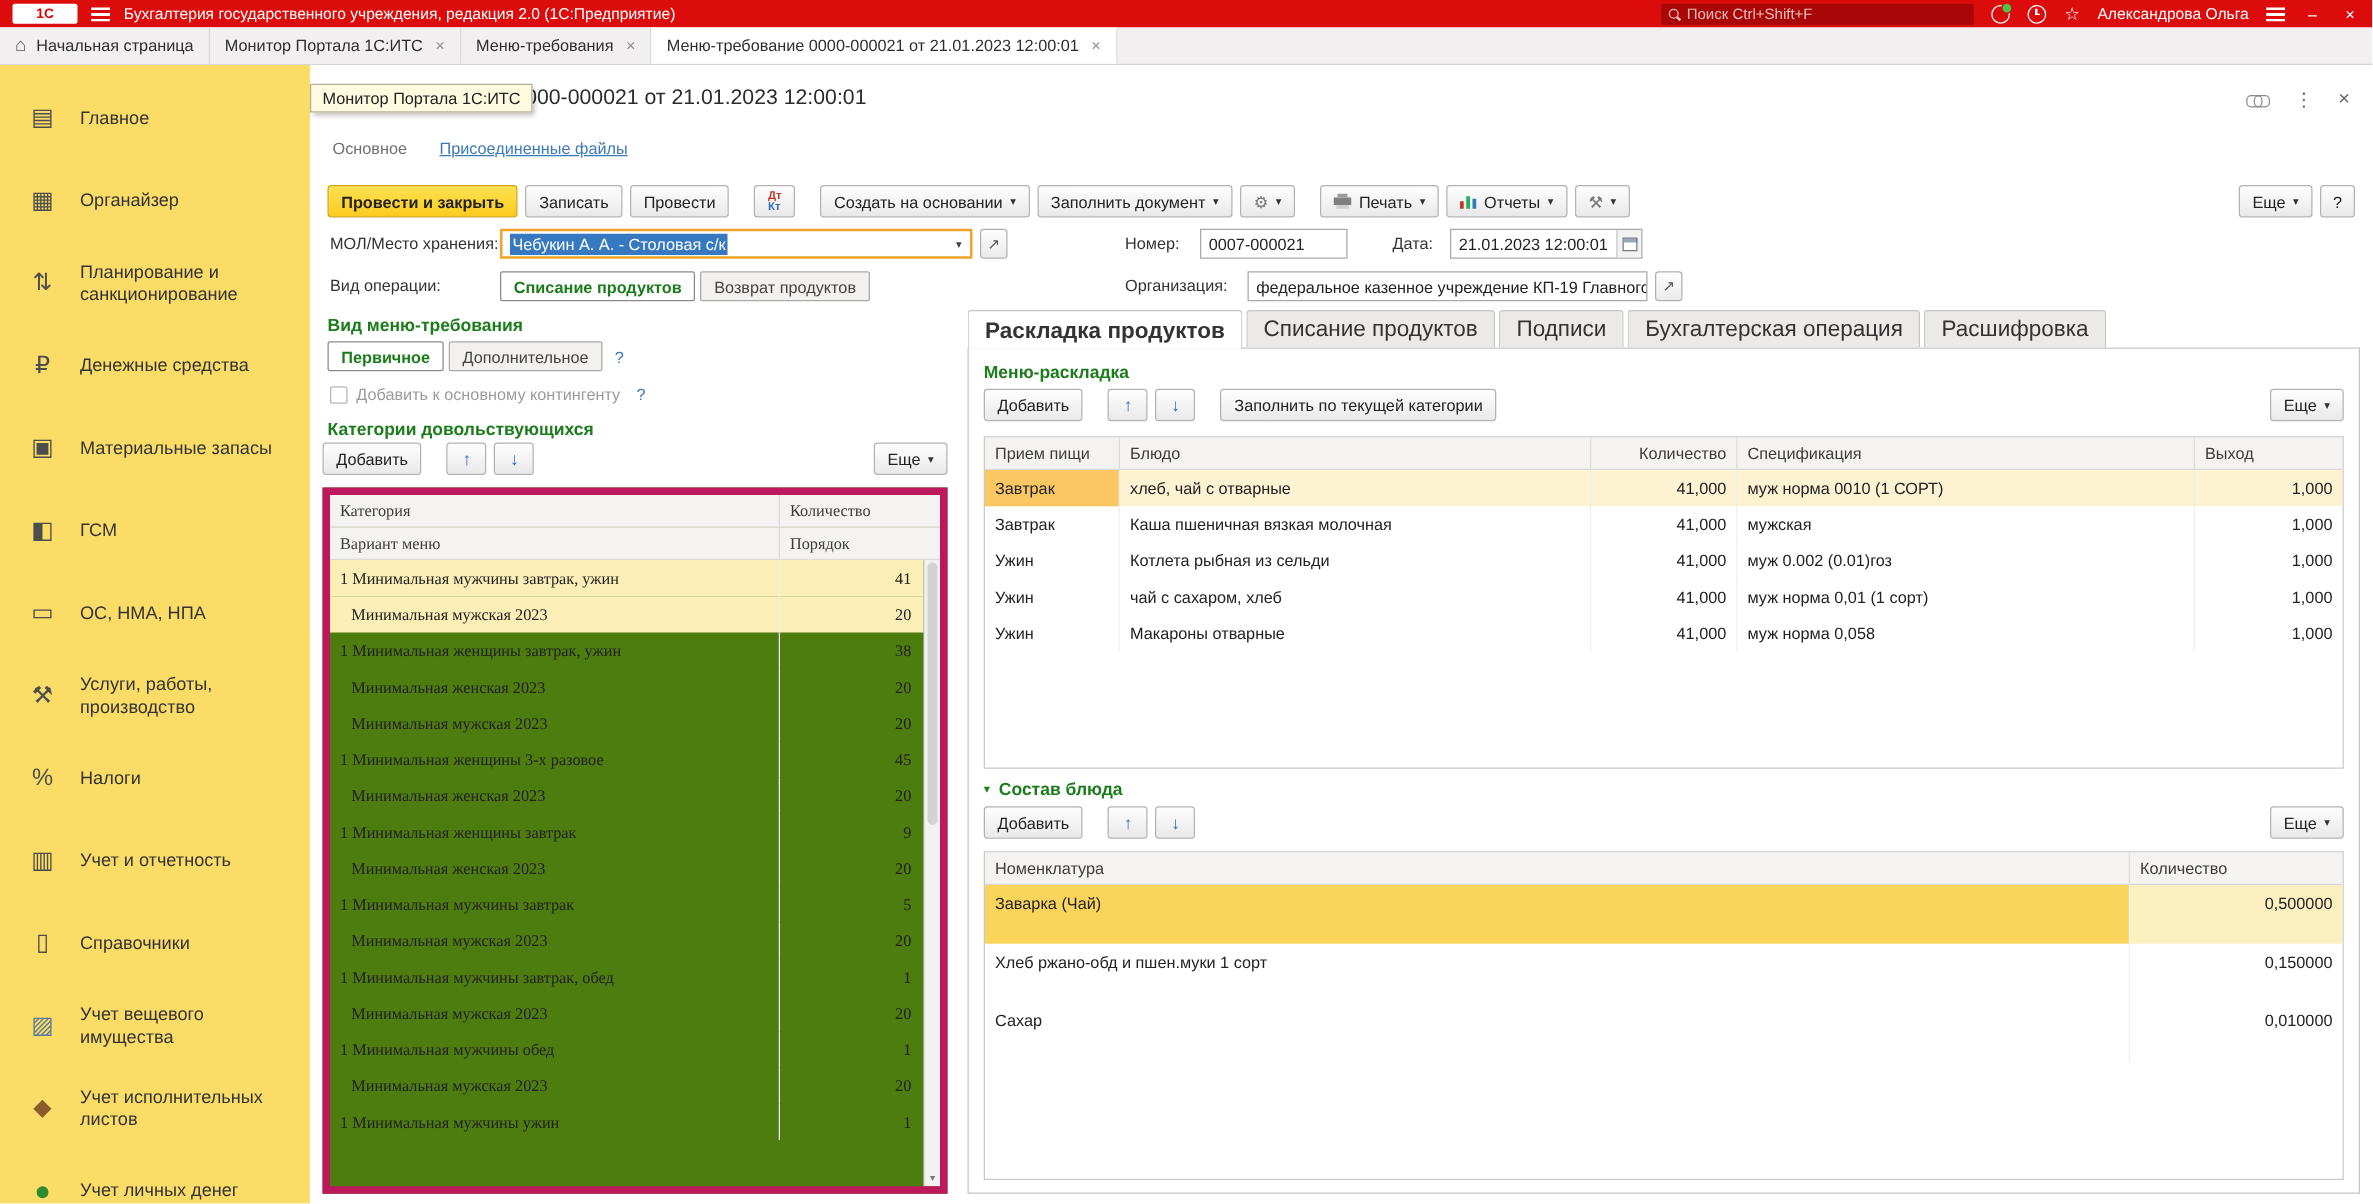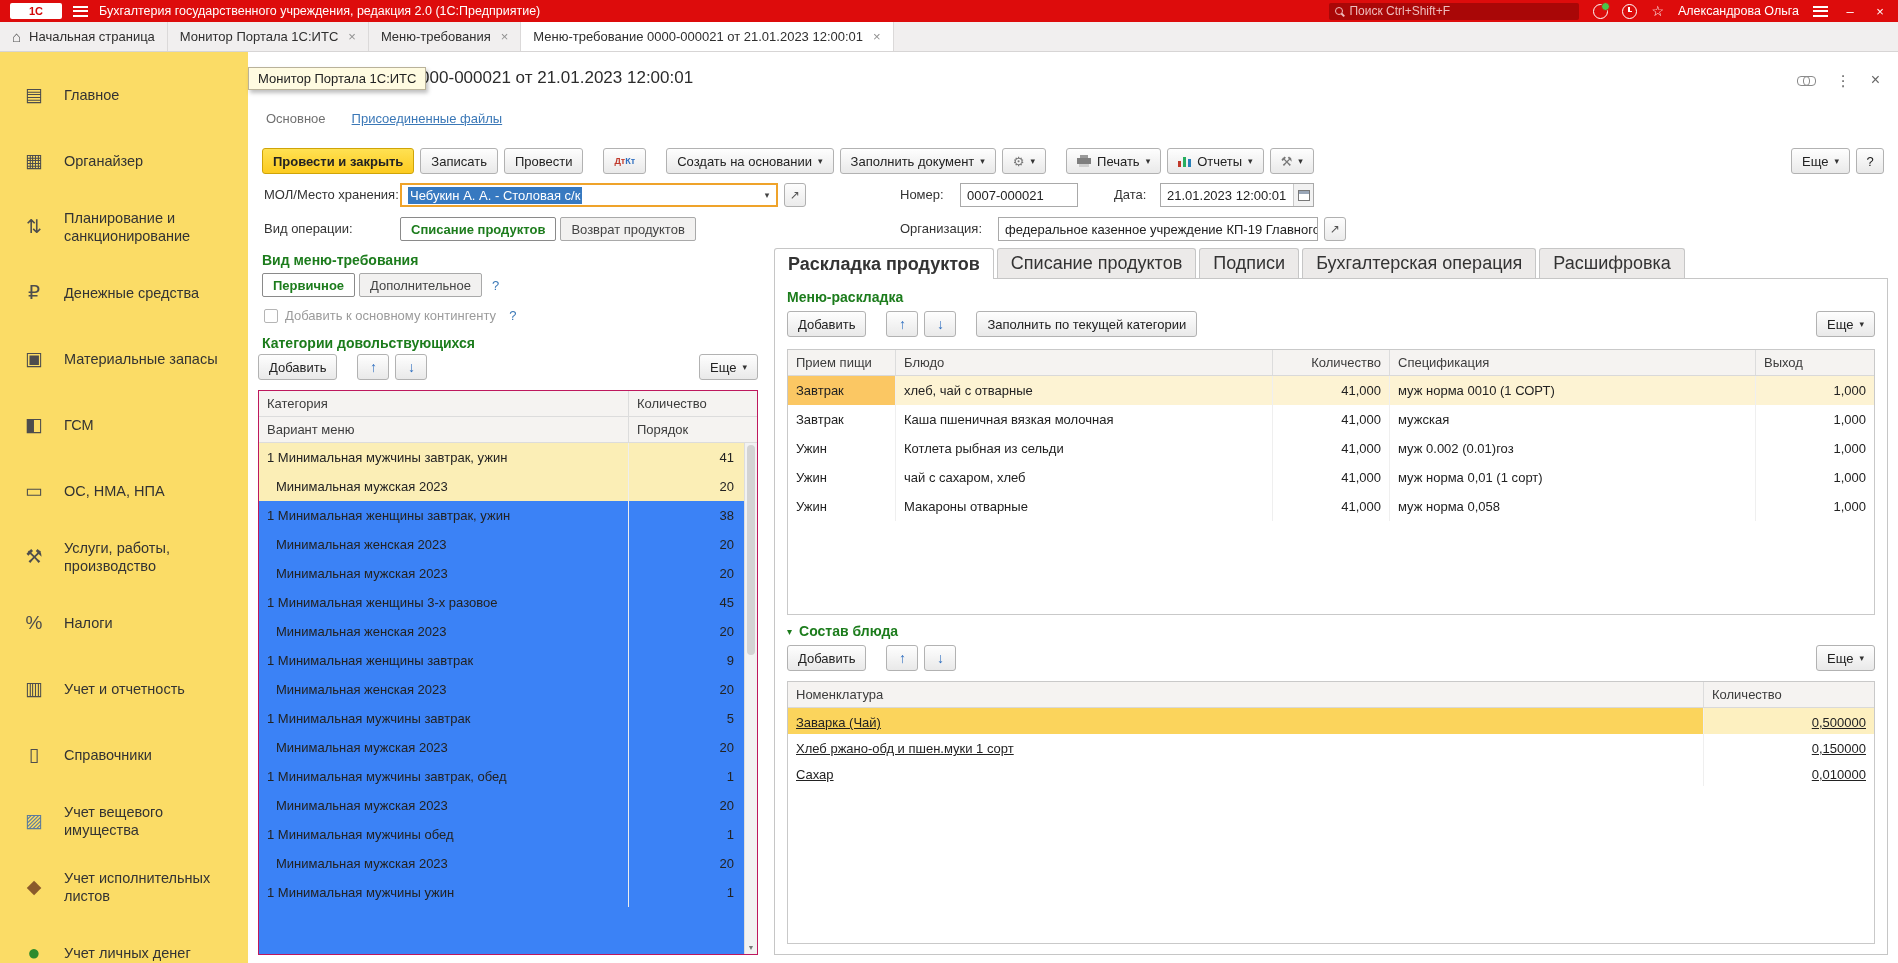--- a/index.html
+++ b/index.html
@@ -58,21 +58,21 @@
 
 
 .btn{display:inline-flex;align-items:center;gap:6px;height:26px;padding:0 10px;background:linear-gradient(#fefefe,#e9e9e9);border:1px solid #b2b2b2;border-radius:3px;font-size:13px;color:#222;white-space:nowrap;cursor:default;}
 .btn.primary{background:linear-gradient(#ffe152,#fccb20);border-color:#cfa408;font-weight:bold;}
 .caret{font-size:9px;color:#333;}
 .btn-ud{width:32px;justify-content:center;color:#2f6fc0;font-weight:bold;font-size:14px;}
 .btn-help{width:28px;justify-content:center;}
 .gap{width:8px;flex:0 0 auto;}
 .tb-spacer{flex:1;}
 .doc-toolbar{position:absolute;left:14px;right:14px;top:94px;height:30px;display:flex;align-items:center;gap:6px;}
-.dtkt{display:flex;flex-direction:row;line-height:9px;font-size:9px;font-weight:bold;}
+.dtkt{display:flex;flex-direction:column;line-height:9px;font-size:9px;font-weight:bold;}
 .dtkt .dt{color:#c0392b;}
 .dtkt .kt{color:#2f6fc0;}
 .icn-print{width:14px;height:12px;background:linear-gradient(#9a9a9a 0 0) 50% 0/8px 3px no-repeat,linear-gradient(#7f7f7f 0 0) 50% 3px/14px 6px no-repeat,linear-gradient(#cfcfcf 0 0) 50% 100%/10px 3px no-repeat;}
 .icn-chart{width:13px;height:12px;background:linear-gradient(#c0392b 0 0) 0 100%/3px 6px no-repeat,linear-gradient(#27ae60 0 0) 5px 100%/3px 10px no-repeat,linear-gradient(#2980b9 0 0) 10px 100%/3px 8px no-repeat;}
 .icn-gear{font-size:13px;color:#777;line-height:13px;}
 
 
 .f-label{position:absolute;font-size:13px;color:#333;line-height:24px;white-space:nowrap;}
 .field{position:absolute;height:24px;border:1px solid #a9a9a9;background:#fff;display:flex;align-items:center;font-size:13px;padding-left:6px;overflow:hidden;white-space:nowrap;}
 .field .dd{margin-left:auto;width:18px;height:100%;display:flex;align-items:center;justify-content:center;color:#444;font-size:9px;flex:0 0 auto;}
@@ -90,21 +90,21 @@
 .sec-title{color:#1c7c1c;font-weight:bold;font-size:14px;white-space:nowrap;}
 
 
 .lp{position:absolute;left:10px;top:196px;width:500px;bottom:8px;}
 .lp .t1{position:absolute;top:4px;left:4px;}
 .lp .seg2{top:25px;left:4px;}
 .chk-row{position:absolute;top:60px;left:6px;display:flex;align-items:center;gap:7px;color:#9b9b9b;font-size:13px;}
 .chk{width:14px;height:14px;border:1px solid #b5b5b5;background:#fff;border-radius:2px;flex:0 0 auto;}
 .lp .t2{position:absolute;top:87px;left:4px;}
 .lp-toolbar{position:absolute;top:106px;left:0;right:0;height:26px;display:flex;gap:6px;align-items:center;}
-.cat-table{position:absolute;top:142px;left:0;right:0;bottom:0;border:1px solid #be185d;background:#3b82f6;overflow:hidden;}
+.cat-table{position:absolute;top:142px;left:0;right:0;bottom:0;border:6px solid #be185d;background:#4d7c0f;overflow:hidden;font-family:Liberation Serif, serif;}
 .ch-row{display:flex;height:26px;line-height:25px;background:#f5f3f1;border-bottom:1px solid #dcdcdc;font-size:13px;color:#3c3c3c;}
 .ch-row .c1{flex:1;padding-left:8px;border-right:1px solid #dcdcdc;overflow:hidden;}
 .ch-row .c2{width:128px;padding-left:8px;}
 .cat-body{position:absolute;top:52px;left:0;right:13px;bottom:0;overflow:hidden;}
 .cat-row{display:flex;height:29px;line-height:29px;font-size:13px;}
 .cat-row .n{flex:1;padding-left:8px;white-space:nowrap;overflow:hidden;border-right:1px solid #eee;}
 .cat-row.variant .n{padding-left:17px;}
 .cat-row .v{width:115px;text-align:right;padding-right:10px;}
 .cat-row.sel{background:#fbeeb6;}
 .cat-scroll{position:absolute;top:52px;right:0;bottom:0;width:13px;background:#f2f2f2;border-left:1px solid #ddd;}
@@ -131,21 +131,21 @@
 .mt-row.sel{background:#fdf3d3;}
 .mt-row.sel .meal{background:#fbc763;}
 .dish-head{position:absolute;top:344px;left:12px;display:flex;align-items:center;gap:7px;cursor:pointer;}
 .chev{color:#1c7c1c;font-size:10px;}
 .dish-toolbar{position:absolute;top:366px;left:12px;right:12px;height:26px;display:flex;gap:6px;align-items:center;}
 .dish-table{position:absolute;top:402px;left:12px;right:12px;bottom:10px;border:1px solid #c9c9c9;overflow:hidden;}
 .dt-head,.dt-row{display:grid;grid-template-columns:1fr 170px;}
 .dt-head{height:26px;line-height:25px;background:#f5f3f1;border-bottom:1px solid #d9d9d9;color:#3c3c3c;}
 .dt-head span{padding:0 8px;border-right:1px solid #dcdcdc;}
 .dt-head span:last-child{border-right:none;}
-.dt-row{height:26px;line-height:29px;text-decoration:underline;}
+.dt-row{height:47px;line-height:29px;}
 .dt-row span{padding:0 8px;border-right:1px solid #efefef;overflow:hidden;white-space:nowrap;}
 .dt-row span:last-child{border-right:none;}
 .dt-row.sel .nm{background:#fbd45c;}
 .dt-row.sel .num{background:#fdf0c0;}
 </style>
 </head>
 <body>
 
 <div class="app">
 

